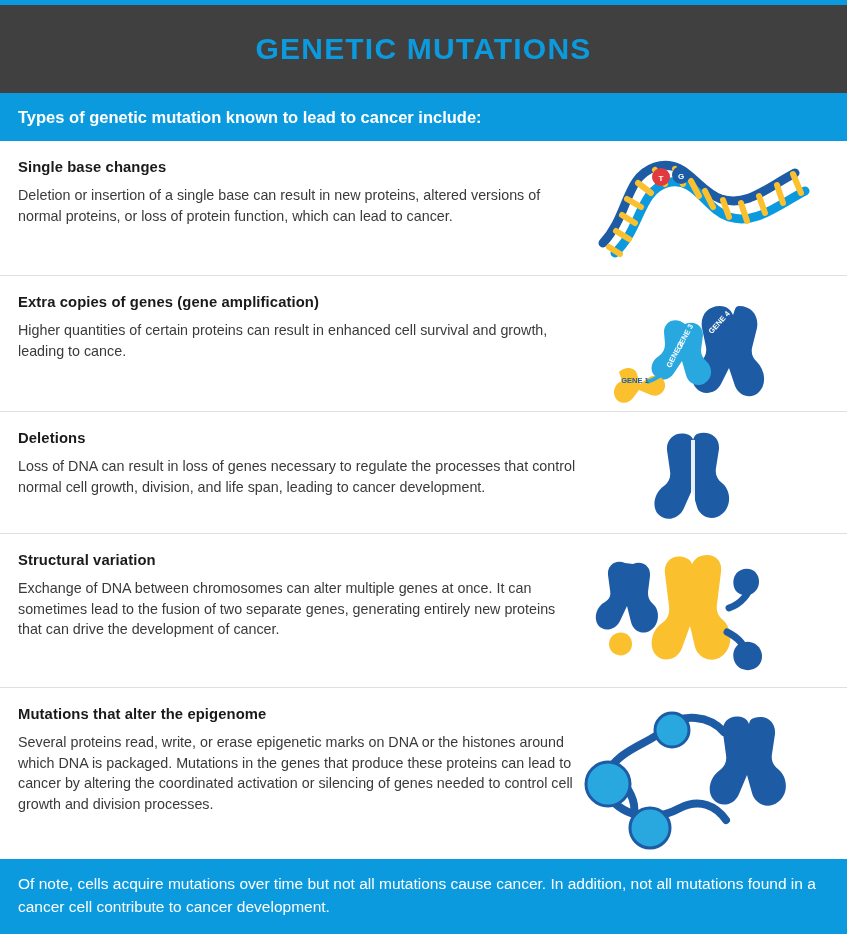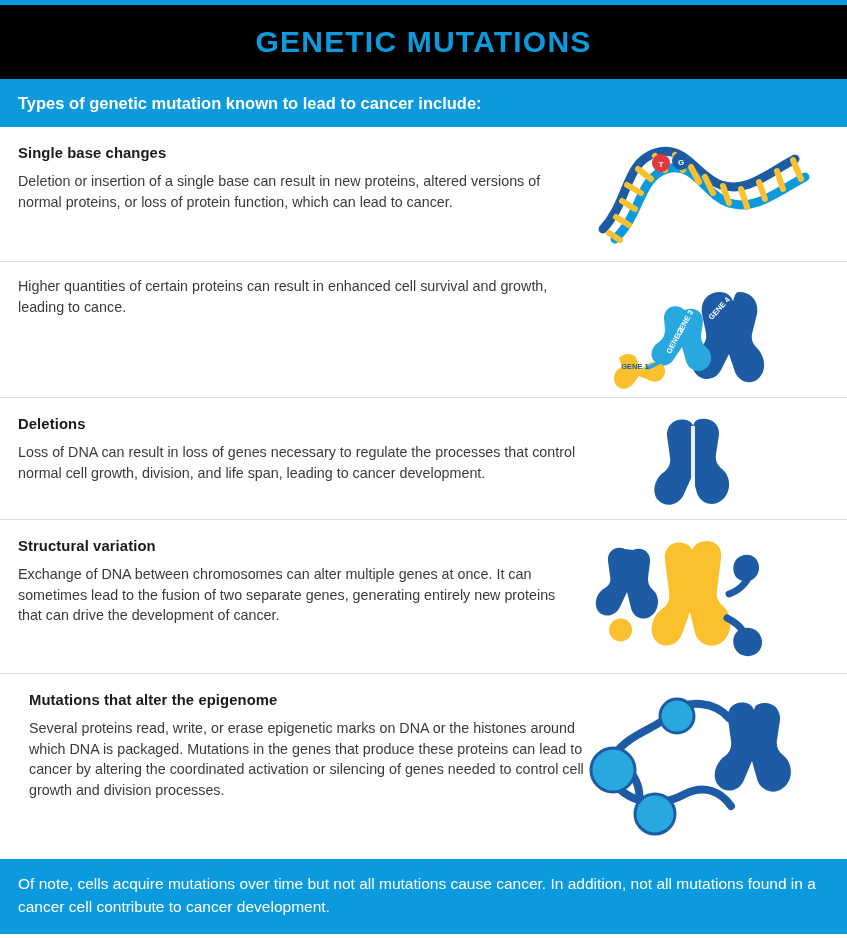--- a/index.html
+++ b/index.html
@@ -20,25 +20,25 @@
     height: 938px;
     box-sizing: border-box;
     background: #ffffff;
   }
   .top-rule {
     height: 5px;
     background: #0b9ade;
     width: 100%;
   }
   .title-area {
-    height: 74px;
+    height: 88px;
     display: flex;
     align-items: center;
     justify-content: center;
-    background: #000000;
+    background: #404040;
   }
   .main-title {
     font-size: 30px;
     font-weight: bold;
     letter-spacing: 1.2px;
     color: #0b9ade;
     text-transform: uppercase;
   }
   .subtitle-bar {
     background: #0b9ade;
@@ -58,21 +58,21 @@
   }
   .row {
     position: relative;
     display: flex;
     align-items: flex-start;
     border-bottom: 1px solid #dfdfdf;
     box-sizing: border-box;
     padding: 14px 18px 16px 18px;
     min-height: 0;
   }
-  .row:last-child { border-bottom: none; margin-left: 11px; }
+  .row:last-child { border-bottom: none; }
   .row-text {
     width: 560px;
     flex: 0 0 560px;
   }
   .row-head {
     font-size: 14.8px;
     font-weight: bold;
     color: #1a1a1a;
     margin: 4px 0 10px 0;
     letter-spacing: 0.1px;
@@ -166,20 +166,21 @@
           <circle cx="72" cy="22" r="9" fill="#e03a3e"></circle>
           <text x="72" y="26" font-size="8" fill="#ffffff" text-anchor="middle" font-family="Liberation Sans, sans-serif" font-weight="bold">T</text>
           <circle cx="92" cy="20" r="9" fill="#1d5ca4"></circle>
           <text x="92" y="24" font-size="8" fill="#ffffff" text-anchor="middle" font-family="Liberation Sans, sans-serif" font-weight="bold">G</text>
         </svg>
       </div>
     </div>
 
     <div class="row r2">
       <div class="row-text">
+        <div class="row-head">Extra copies of genes (gene amplification)</div>
         <div class="row-body">Higher quantities of certain proteins can result in enhanced cell survival and growth, leading to cance.</div>
       </div>
       <div class="row-art">
         <svg width="230" height="120" viewBox="0 0 230 120" aria-hidden="true">
 
           <g fill="#1d5ca4">
             <path d="M150,16 C163,16 170,26 168,38 L163,58 C162,64 164,68 168,72 C176,80 178,94 170,102
                      C162,110 150,106 146,96 L140,78 L132,94 C127,104 114,106 107,98 C100,90 103,78 111,72
                      C116,68 118,63 117,57 L113,38 C111,26 118,16 131,16 C138,16 142,20 144,25 C146,20 146,16 150,16 Z"></path>
           </g>

